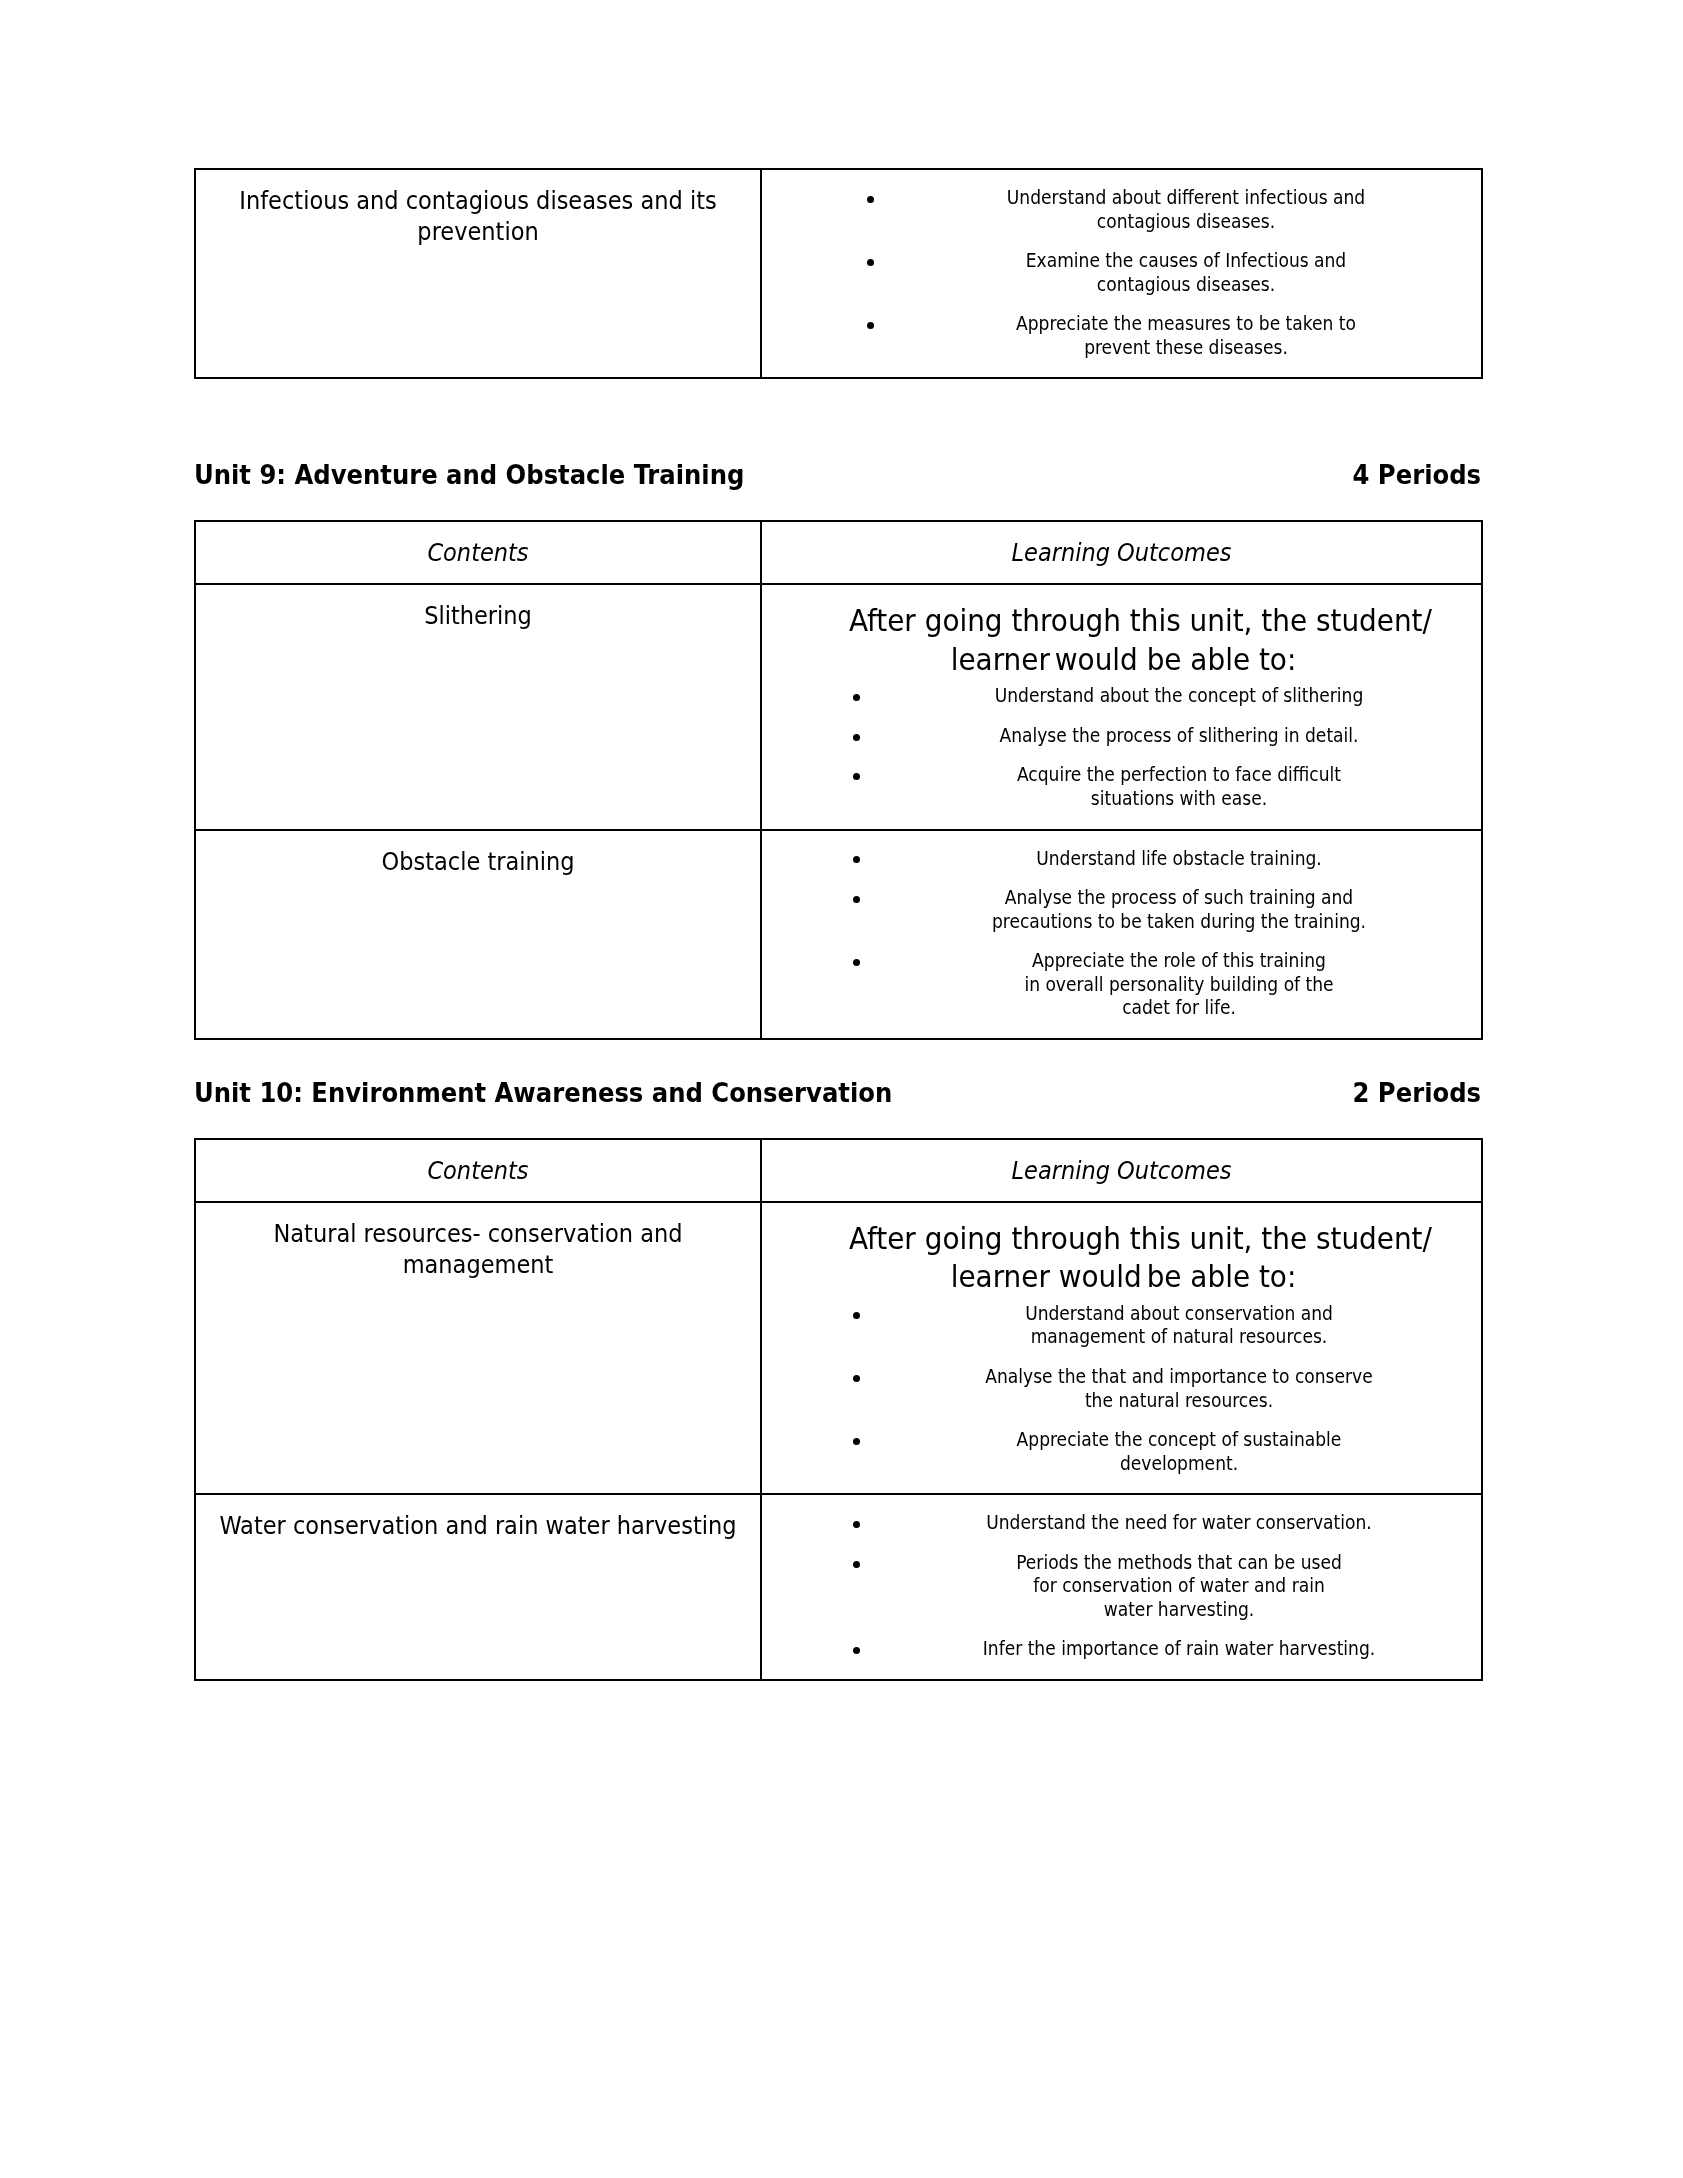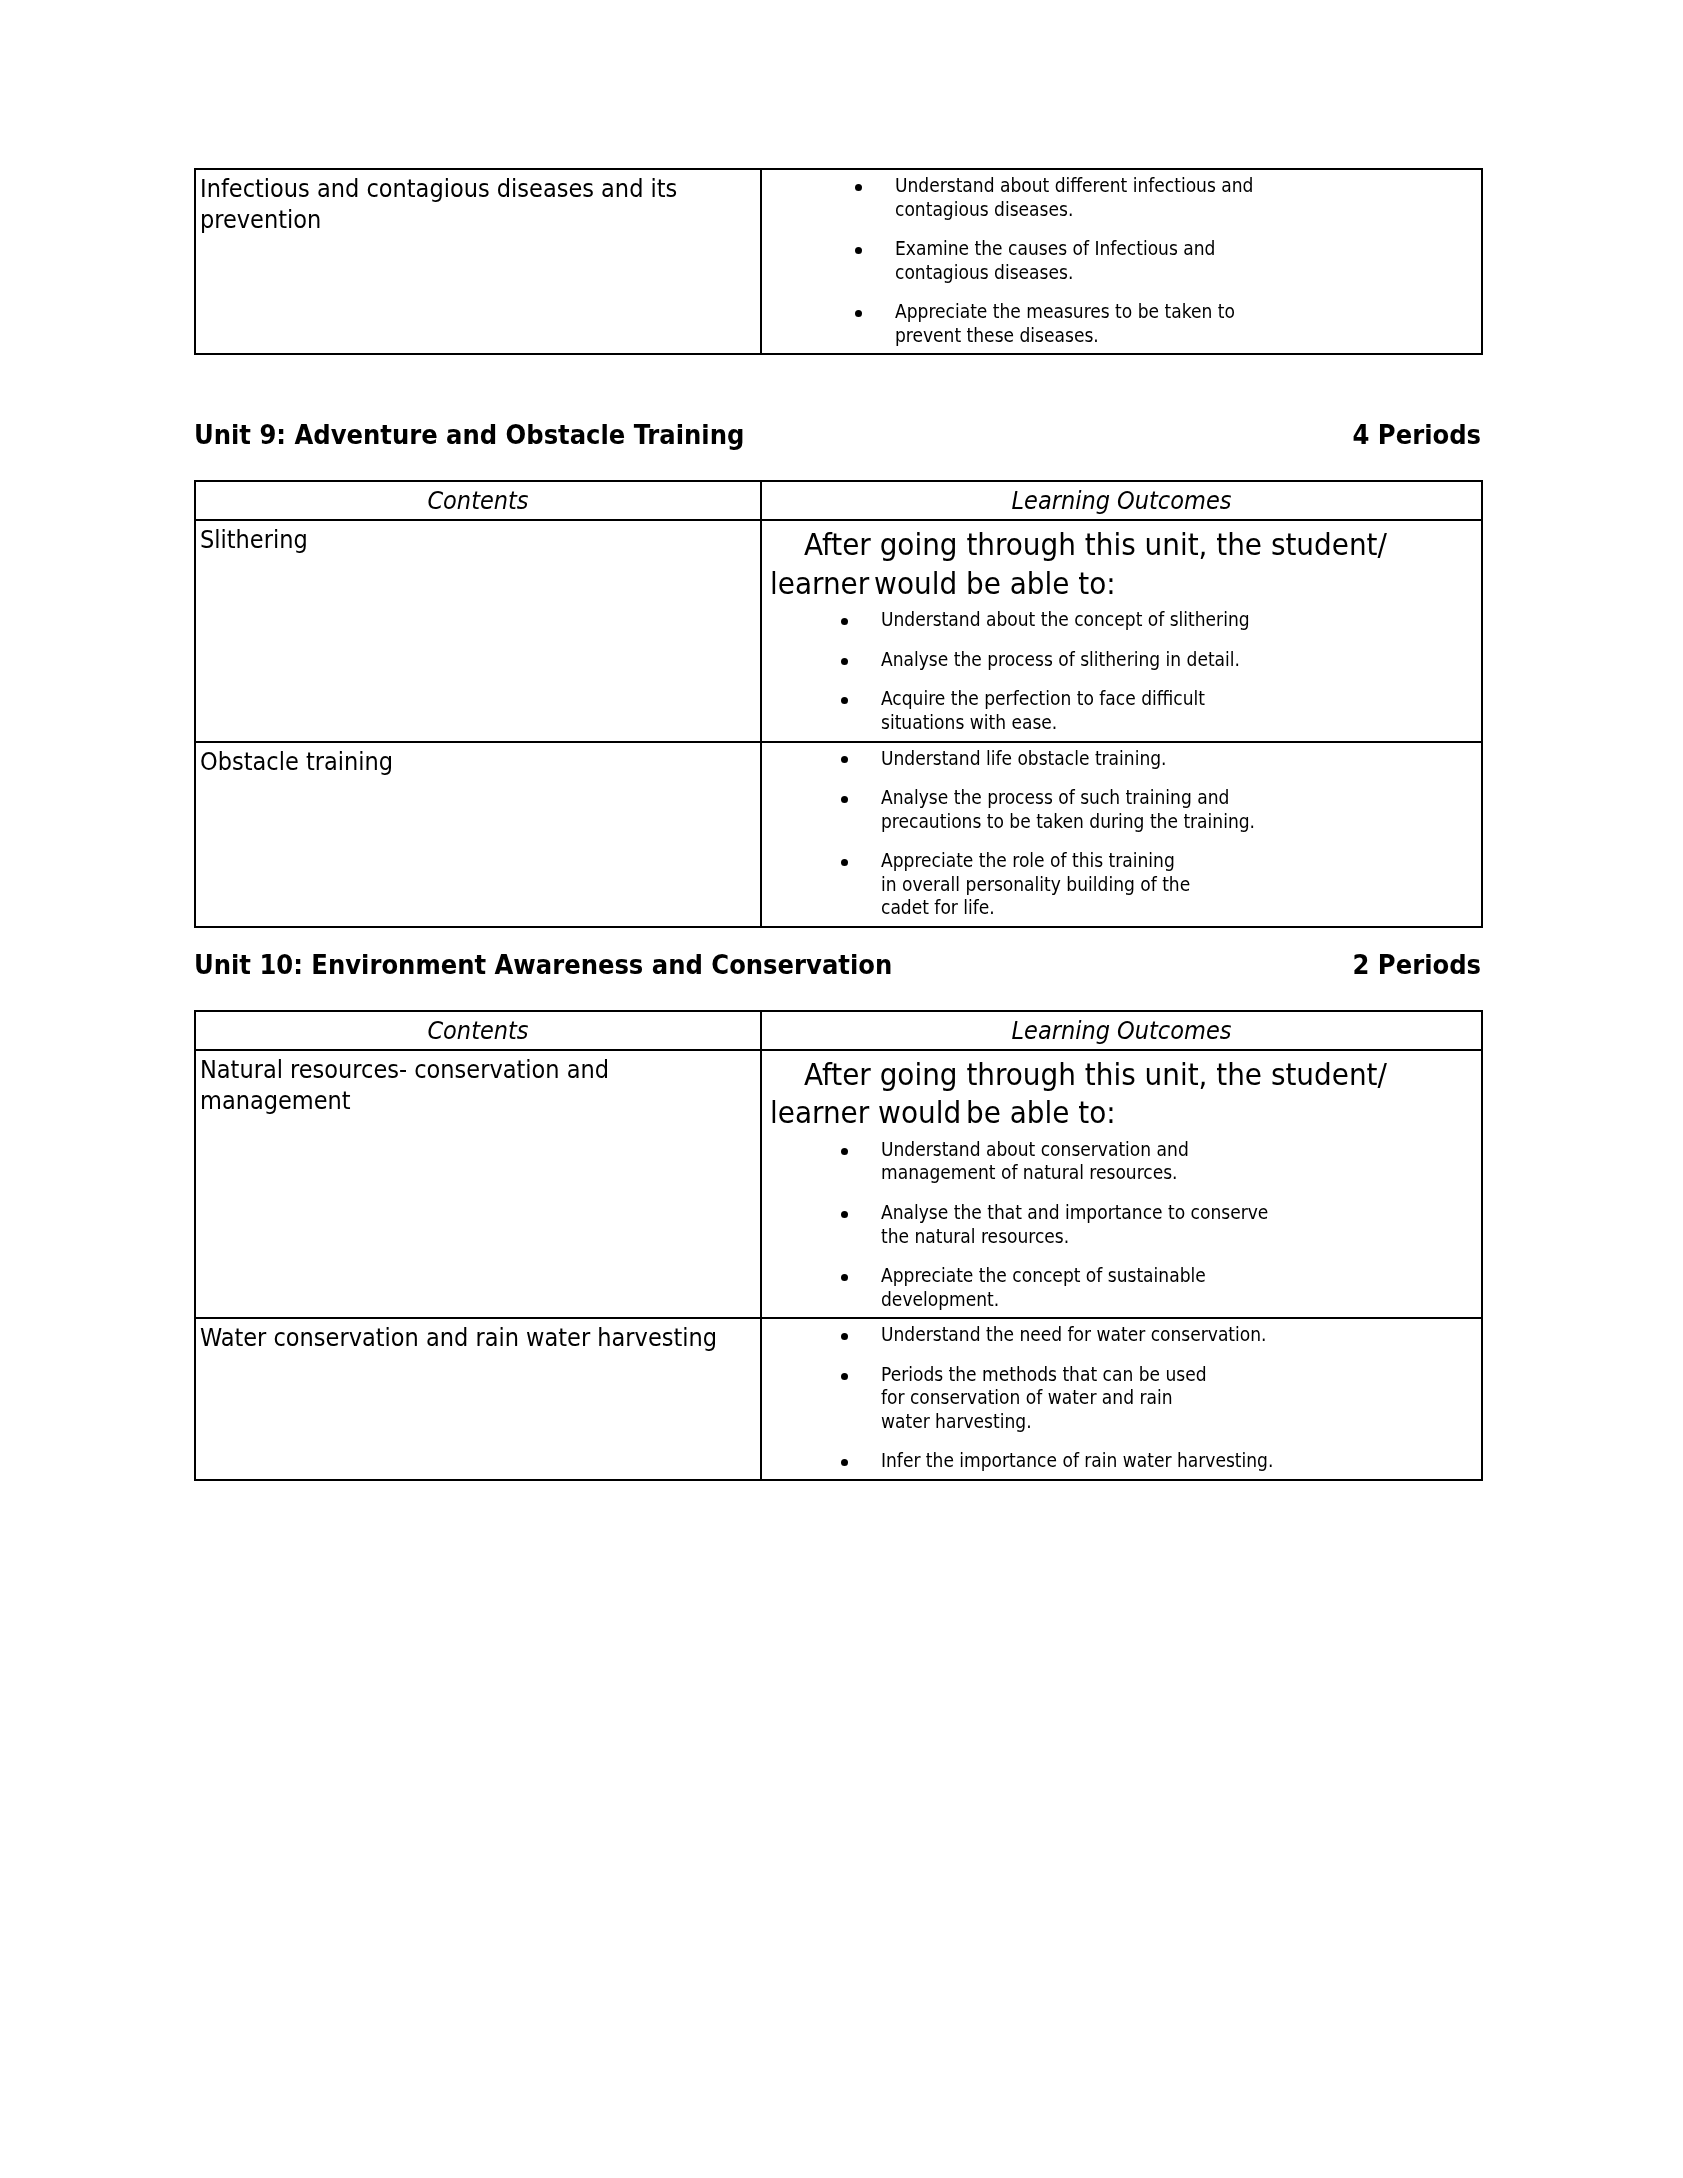--- a/index.html
+++ b/index.html
@@ -33,23 +33,24 @@
 
   
   table.syl {
     width: 1287px;
     border-collapse: collapse;
     table-layout: fixed;
     margin: 0;
   }
   table.syl td, table.syl th {
     border: 2.2px solid #000;
-    padding: 4px;
+    padding: 16px;
     vertical-align: top;
     font-weight: normal;
+    text-align: center;
   }
   col.c-left  { width: 566px; }
   col.c-right { width: 721px; }
 
   .hdr-cell {
     text-align: center;
     font-size: 25px;
     line-height: 1.18;
     padding: 10px 6px 12px 6px;
     font-style: italic;
@@ -105,20 +106,21 @@
   ul.bl.wide > li .dot { left: 89px; }
 
   
   .unit-head {
     display: flex;
     justify-content: space-between;
     align-items: baseline;
     font-weight: bold;
     font-size: 27px;
     line-height: 1.1;
+    margin-top: 16px;
   }
   .unit-head .title { white-space: pre; }
   .unit-head .periods { white-space: pre; }
 
   .sp-a { height: 65px; }
   .sp-b { height: 30px; }
   .sp-c { height: 22px; }
   .sp-d { height: 30px; }
 </style>
 </head>

